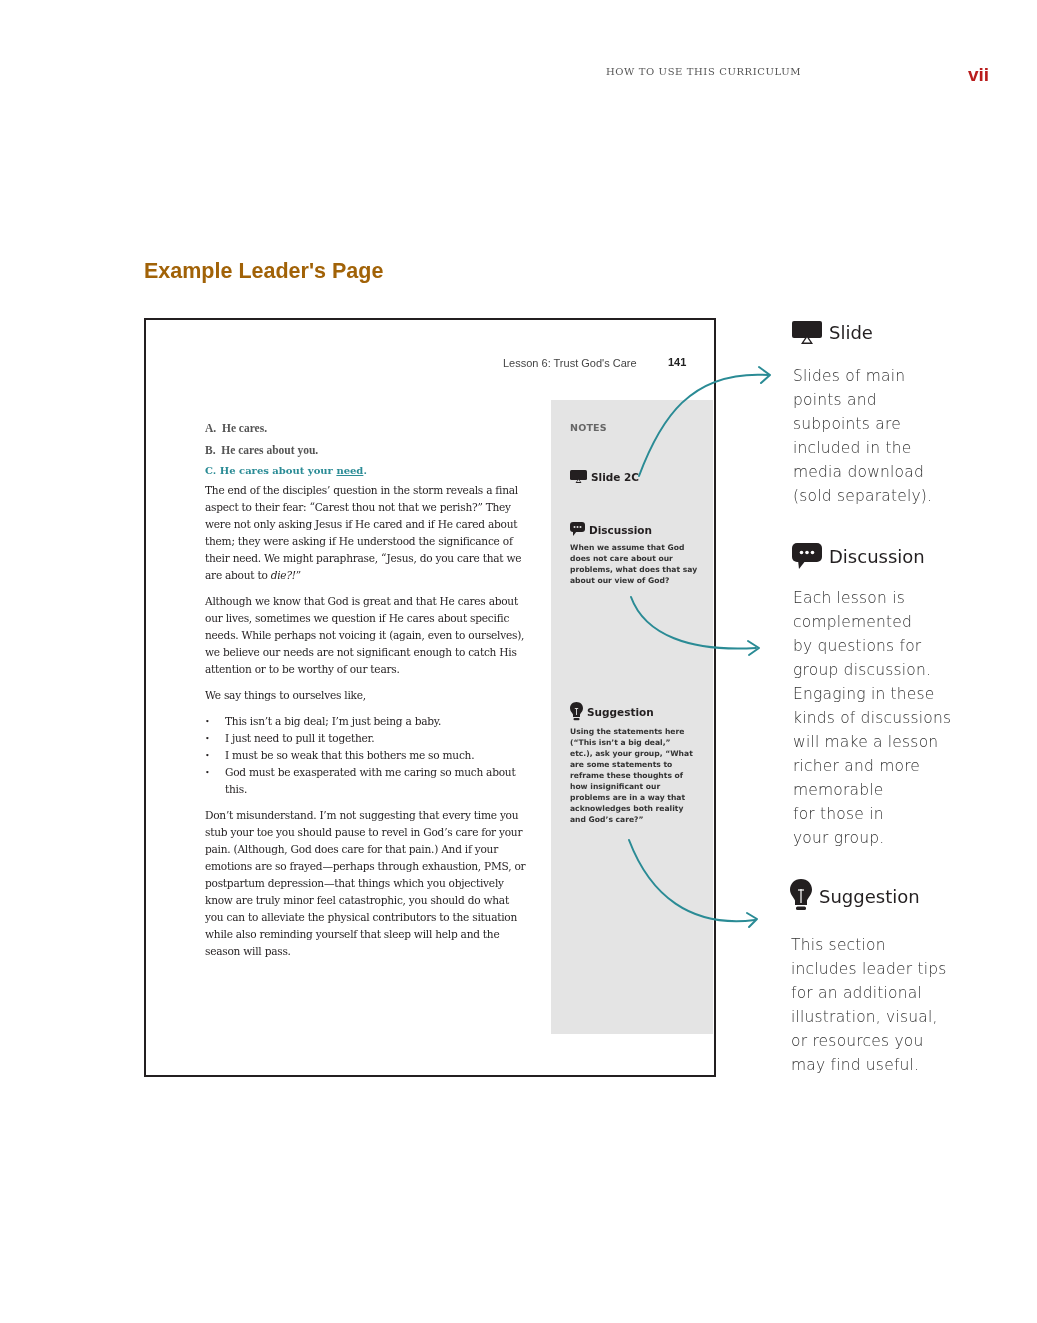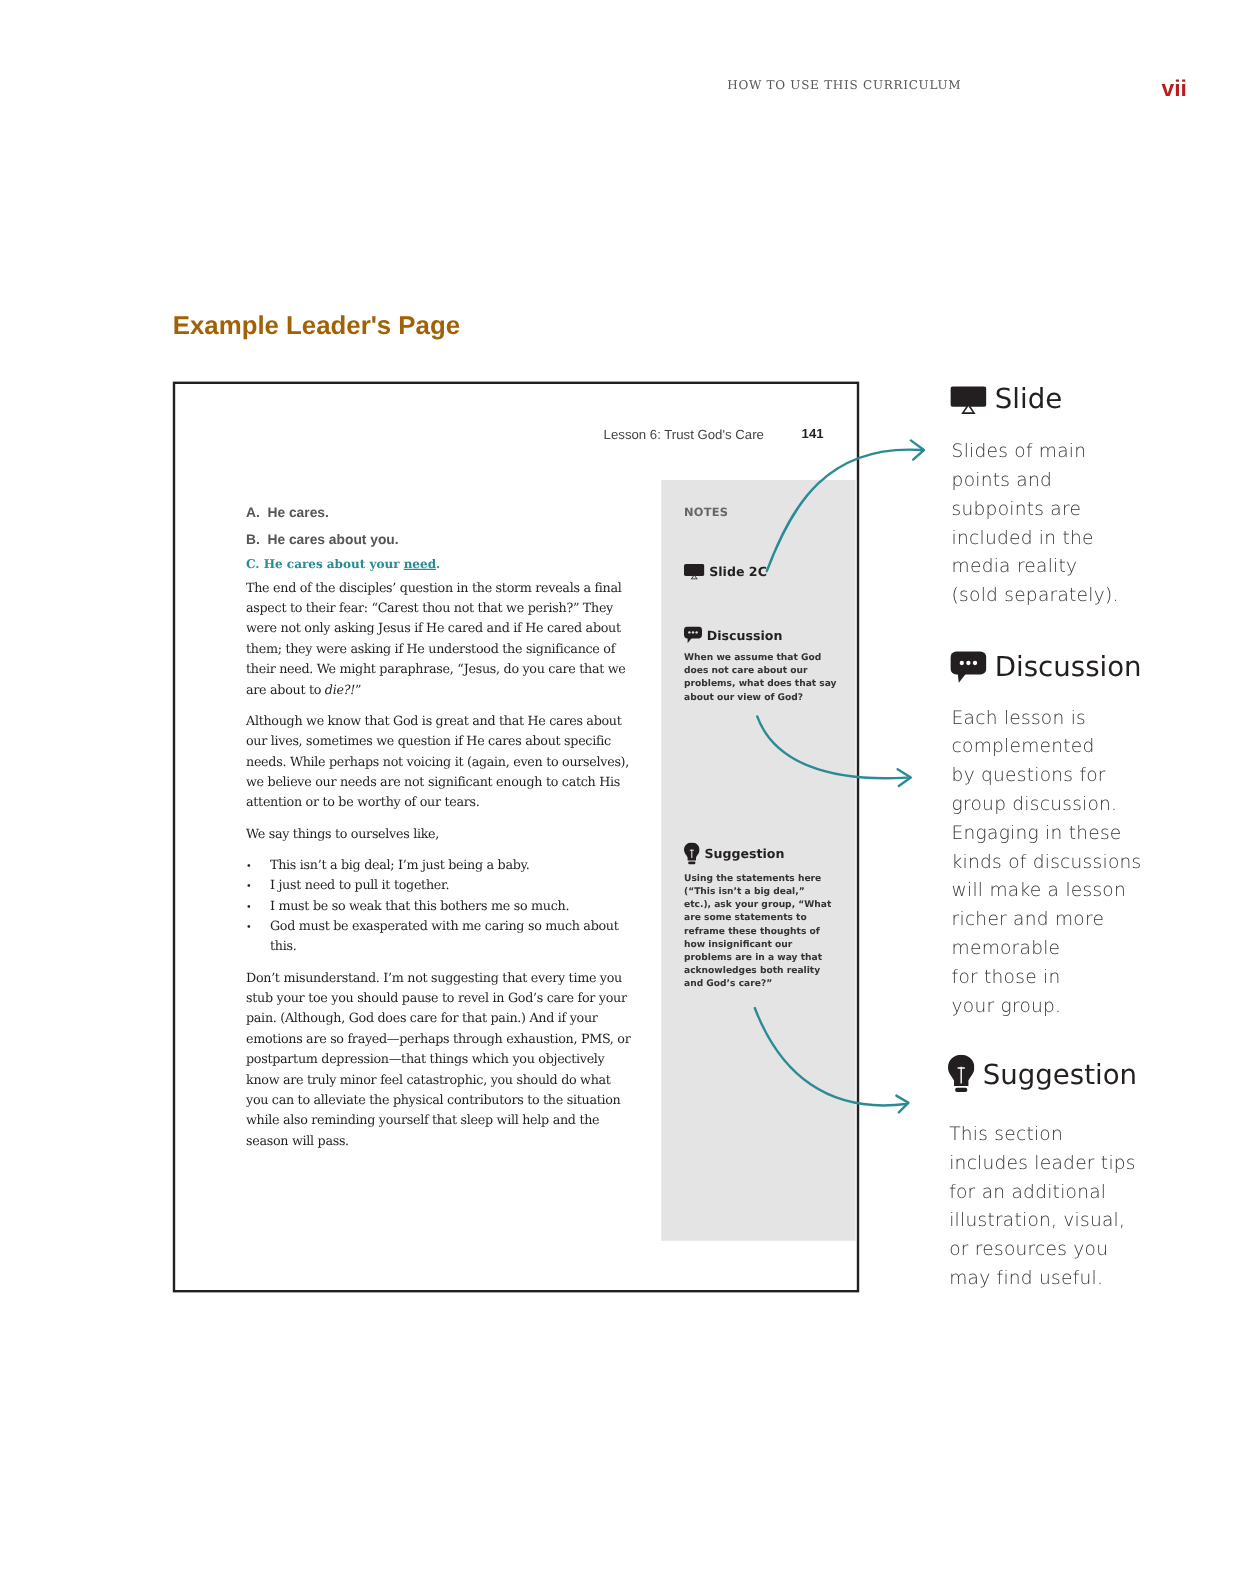--- a/index.html
+++ b/index.html
@@ -17,30 +17,30 @@
   .lesson-header { left: 503px; top: 357px; font-family: "Liberation Sans", sans-serif; font-size: 11px; color: #444; }
   .lesson-page { left: 668px; top: 356px; font-family: "Liberation Sans", sans-serif; font-size: 11px; font-weight: bold; color: #222; }
 
   .notes-panel { left: 551px; top: 400px; width: 162px; height: 634px; background: #e4e4e4; }
   .notes-label { left: 570px; top: 422px; font-family: "DejaVu Sans", sans-serif; font-size: 9.5px; font-weight: bold; color: #666; letter-spacing: 0.2px; }
 
   .note-head { font-family: "DejaVu Sans", sans-serif; font-size: 10.5px; font-weight: bold; color: #231f20; display: flex; align-items: center; gap: 4px; }
   .note-body { font-family: "DejaVu Sans", sans-serif; font-size: 7.6px; font-weight: bold; color: #333; line-height: 11px; width: 130px; }
 
   .body-col { left: 205px; width: 325px; font-family: "DejaVu Serif", serif; font-size: 10.6px; color: #231f20; line-height: 17px; }
-  .pt { font-family: Liberation Sans, sans-serif; font-weight: bold; font-size: 11.5px; color: #555; }
+  .pt { font-family: Liberation Serif, serif; font-weight: bold; font-size: 11.5px; color: #555; }
   .pt-c { font-family: "DejaVu Serif", serif; font-weight: bold; font-size: 10px; color: #2a8b95; }
   .pt-c u { text-decoration: underline; }
   .para { margin: 0 0 9px 0; letter-spacing: -0.25px; }
   ul.bul { margin: 0 0 9px 0; padding: 0; list-style: none; }
   ul.bul li { position: relative; padding-left: 20px; letter-spacing: -0.25px; }
   ul.bul li::before { content: "\2022"; position: absolute; left: 0; top: 0; font-size: 8px; }
 
   
-  .legend-head { display: flex; align-items: center; gap: 7px; font-family: "DejaVu Sans", sans-serif; font-size: 23px; color: #231f20; }
+  .legend-head { display: flex; align-items: center; gap: 7px; font-family: "DejaVu Sans", sans-serif; font-size: 18px; color: #231f20; }
   .legend-body { font-family: "DejaVu Sans", sans-serif; font-size: 15.5px; font-weight: 300; color: #333; line-height: 24px; letter-spacing: 0.2px; }
   .legend-body span { display: block; white-space: nowrap; }
 
   svg.arrows { position: absolute; left: 0; top: 0; pointer-events: none; }
 </style>
 </head>
 <body>
 
 <div class="abs run-title">HOW TO USE THIS CURRICULUM</div>
 <div class="abs run-page">vii</div>
@@ -126,21 +126,21 @@
     <polygon points="9,24 15,15 21,24" fill="#231f20"></polygon>
     <polygon points="11.5,22.5 15,17.5 18.5,22.5" fill="#ffffff"></polygon>
   </svg>
   <span>Slide</span>
 </div>
 <div class="abs legend-body" style="left:793px; top:364px;">
   <span>Slides of main</span>
   <span>points and</span>
   <span>subpoints are</span>
   <span>included in the</span>
-  <span>media reality</span>
+  <span>media download</span>
   <span>(sold separately).</span>
 </div>
 
 <div class="abs legend-head" style="left:792px; top:542px;">
   <svg width="30" height="28" viewBox="0 0 30 28">
     <rect x="0" y="1" width="30" height="19" rx="5" fill="#231f20"></rect>
     <polygon points="6,18 7,27 14,18" fill="#231f20"></polygon>
     <circle cx="9.5" cy="10.5" r="1.8" fill="#fff"></circle>
       <circle cx="15" cy="10.5" r="1.8" fill="#fff"></circle>
       <circle cx="20.5" cy="10.5" r="1.8" fill="#fff"></circle>

